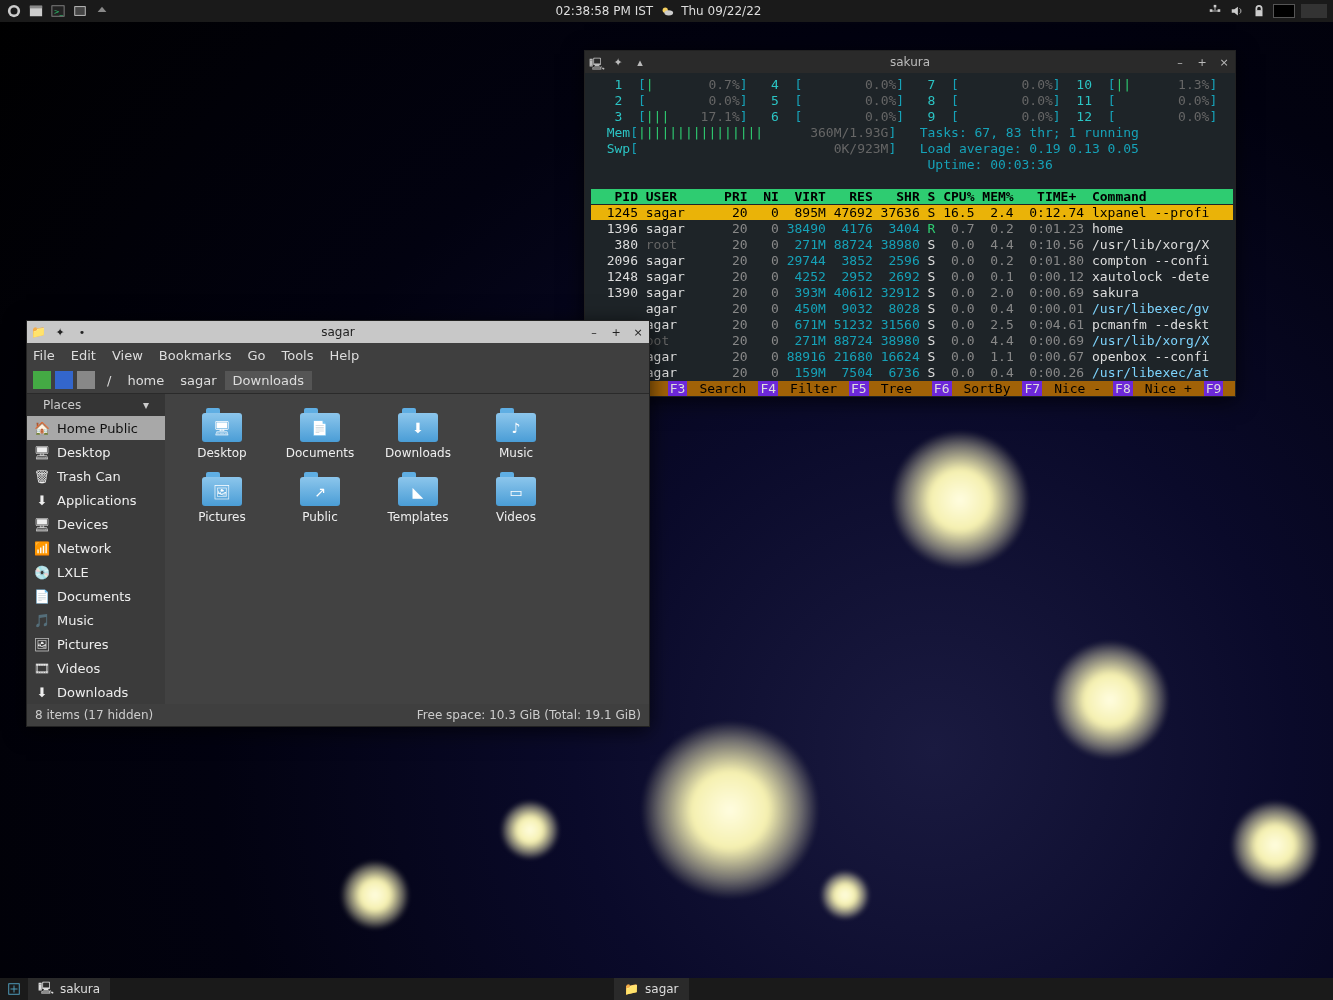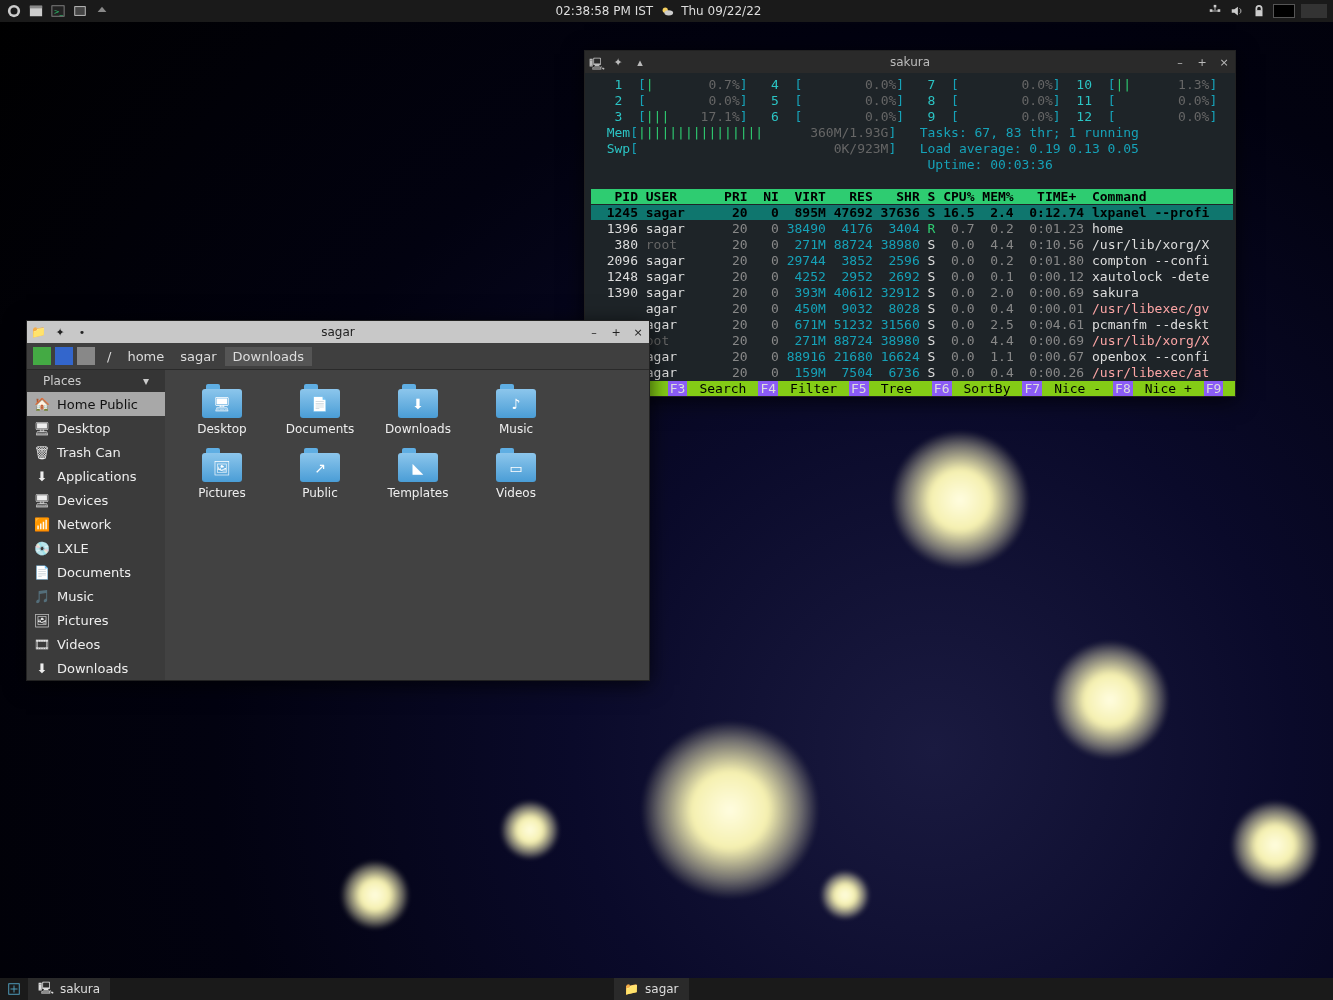--- a/index.html
+++ b/index.html
@@ -40,30 +40,30 @@
 .folder{width:86px;display:flex;flex-direction:column;align-items:center;gap:4px;cursor:pointer;padding:4px}
 .fimg{width:40px;height:34px;position:relative}
 .ftab{position:absolute;top:0;left:4px;width:14px;height:6px;background:#5faee3;border-radius:2px 2px 0 0}
 .fbody{position:absolute;top:5px;left:0;right:0;bottom:0;background:linear-gradient(#8cc6ec,#4a9dd6);border-radius:3px;display:flex;align-items:center;justify-content:center;color:#fff;font-size:14px}
 .flabel{color:#eee;font-size:12px;text-align:center}
 .statusbar{height:22px;background:#3f3f3f;display:flex;align-items:center;justify-content:space-between;padding:0 8px;color:#ccc;font-size:12px}
 
 #term{left:584px;top:50px;width:650px}
 .termbody{background:#1e2428;font-family:"DejaVu Sans Mono",monospace;font-size:13px;line-height:16px;padding:4px 6px 0 6px;color:#888;white-space:pre}
 .hdrrow{background:#2ecc71;color:#000;font-weight:bold}
-.selrow{background:#0f766e;color:#000;font-weight:bold}
+.selrow{background:#eab308;color:#000;font-weight:normal}
 .c-cyan{color:#2bc4c4}
 .c-teal{color:#16a2b8}
 .c-grn{color:#2ecc71}
 .c-wht{color:#ddd}
 .c-gry{color:#666}
-.c-org{color:#fca5a5}
+.c-org{color:#7dd3fc}
 .fnbar{white-space:nowrap;overflow:hidden;font-family:"DejaVu Sans Mono",monospace;font-size:13px}
-.fnkey{color:#ddd;background:#8b5cf6;padding:0 2px}
-.fnlbl{background:#84cc16;color:#000;padding:0 12px}
+.fnkey{color:#ddd;background:#6d28d9;padding:0 2px}
+.fnlbl{background:#a16207;color:#000;padding:0 12px}
 </style>
 </head>
 <body>
 
 <div id="desktop">
 
  <div class="orb" style="width:180px;height:180px;left:640px;top:720px"></div>
  <div class="orb" style="width:120px;height:120px;left:1050px;top:640px"></div>
  <div class="orb" style="width:90px;height:90px;left:1230px;top:800px"></div>
  <div class="orb" style="width:70px;height:70px;left:340px;top:860px"></div>
@@ -174,20 +174,29 @@
  <div id="fm" class="win">
   <div class="titlebar">
    <span class="ticon">📁</span>
    <span class="tbtn">✦</span>
    <span class="tbtn">•</span>
    <span class="ttext">sagar</span>
    <span class="tbtn">–</span>
    <span class="tbtn">+</span>
    <span class="tbtn">×</span>
   </div>
+  <div class="menubar" id="fm-menu">
+        <span>File</span>
+        <span>Edit</span>
+        <span>View</span>
+        <span>Bookmarks</span>
+        <span>Go</span>
+        <span>Tools</span>
+        <span>Help</span>
+      </div>
   <div class="toolbar">
    <span class="tico" style="background:#4a4"></span>
    <span class="tico" style="background:#36c"></span>
    <span class="tico" style="background:#888"></span>
    <span id="fm-crumbs" style="display:flex">
           <span class="crumb">/</span>
           <span class="crumb">home</span>
           <span class="crumb">sagar</span>
           <span class="crumb active">Downloads</span>
         </span>
@@ -300,20 +309,24 @@
             <div class="flabel">Templates</div>
           </div>
           <div class="folder">
             <div class="fimg">
               <div class="ftab"></div>
               <div class="fbody">▭</div>
             </div>
             <div class="flabel">Videos</div>
           </div>
         </div>
+  </div>
+  <div class="statusbar">
+   <span>8 items (17 hidden)</span>
+   <span>Free space: 10.3 GiB (Total: 19.1 GiB)</span>
   </div>
  </div>
 
  <div id="bot-panel" class="panel">
   <div class="group">
    <span class="picon">
           <svg viewBox="0 0 16 16">
             <rect x="2" y="2" width="12" height="12" stroke="#5ac" fill="none"></rect>
             <path d="M8 4v8M4 8h8" stroke="#5ac"></path>
           </svg>

